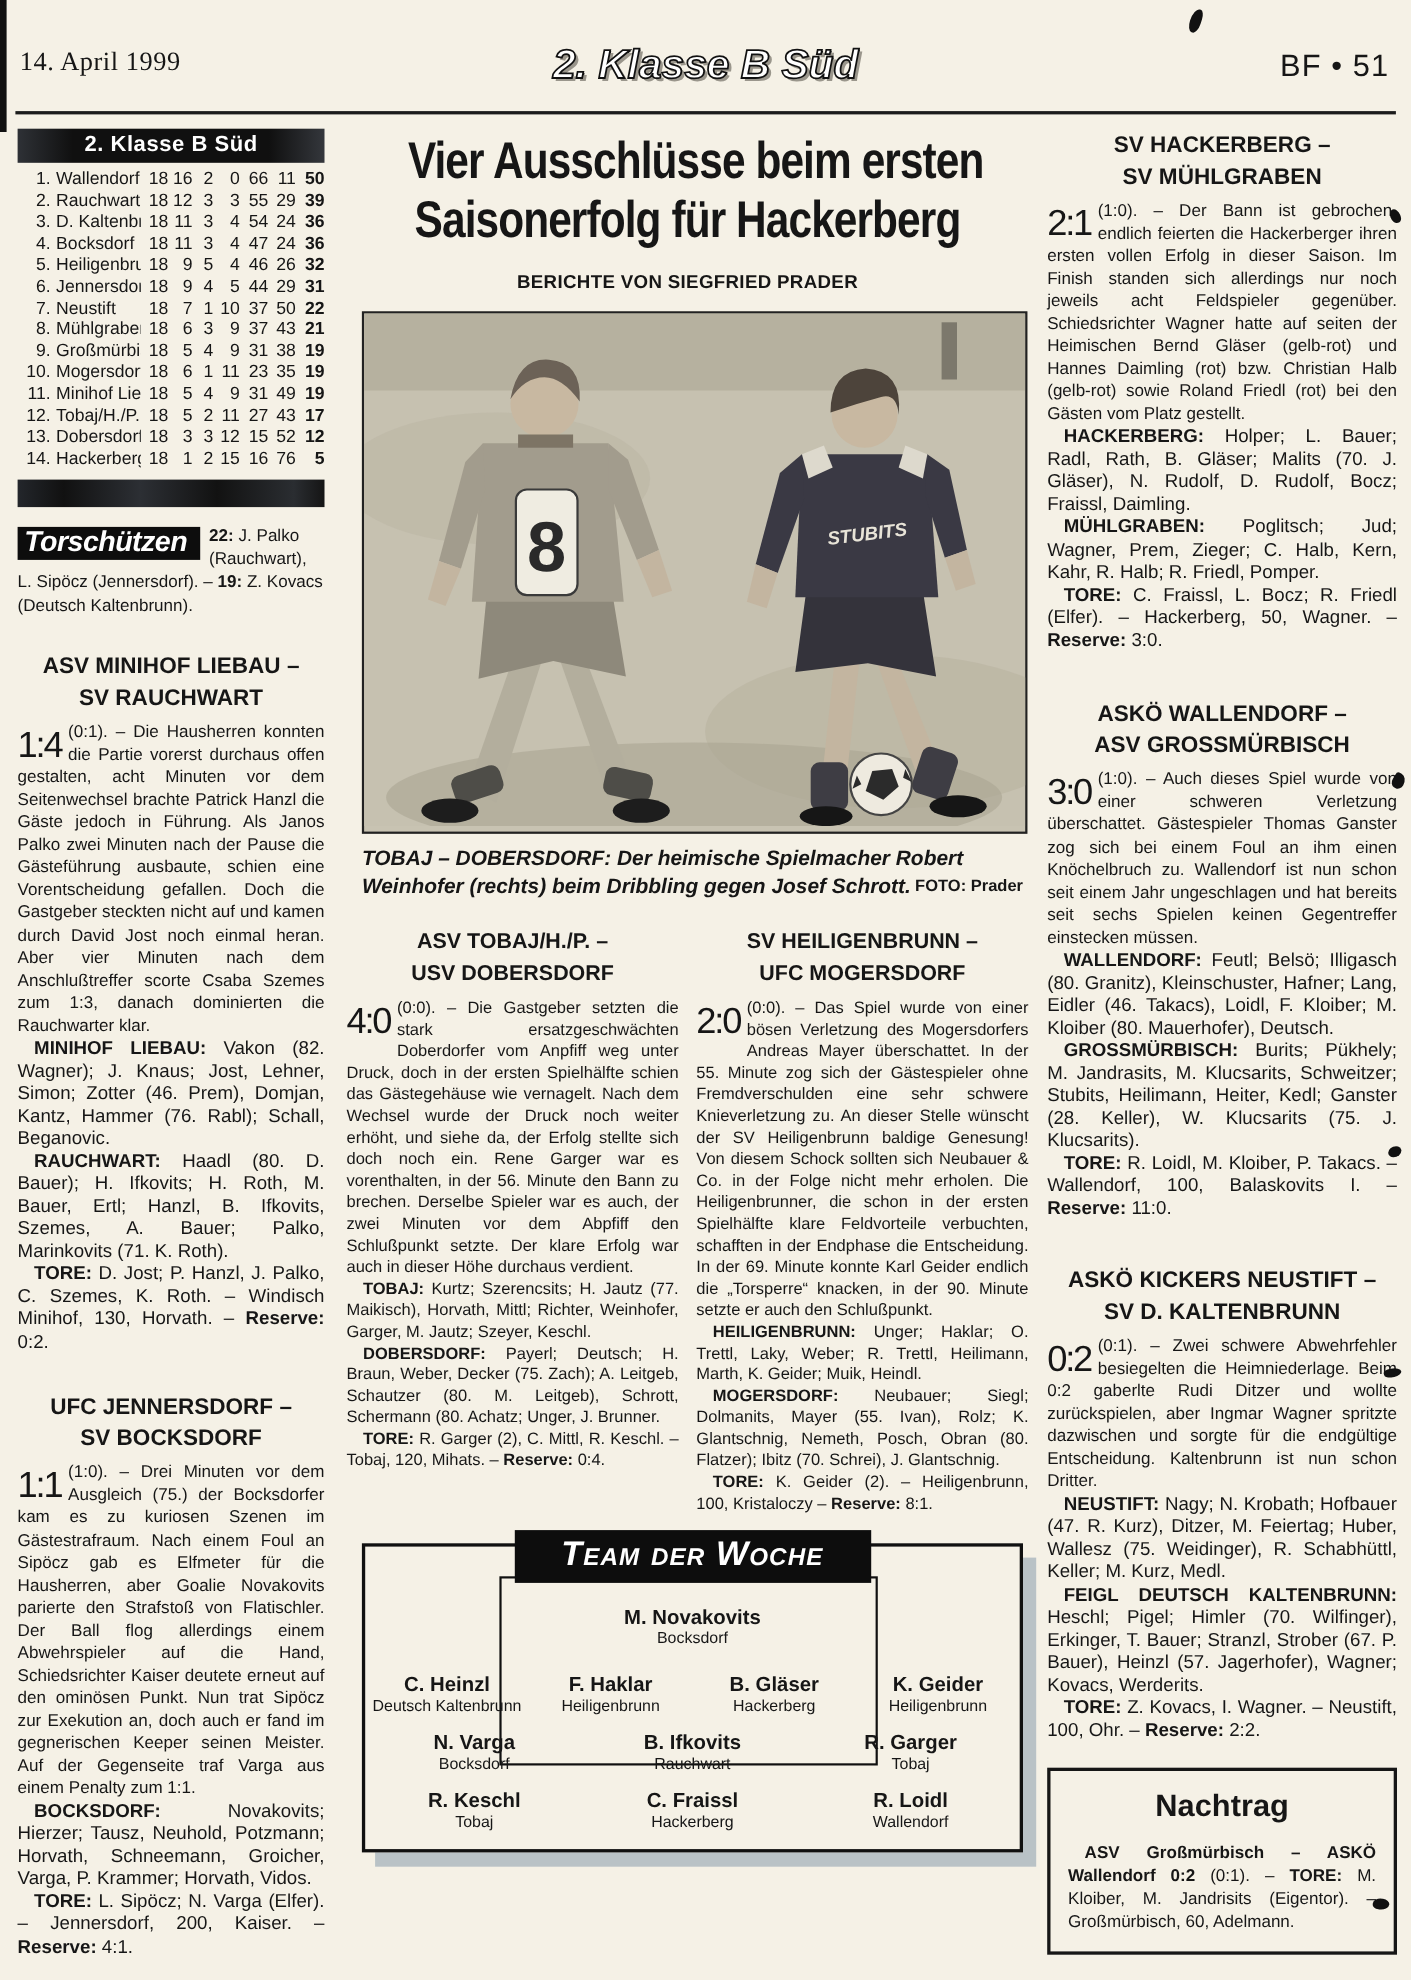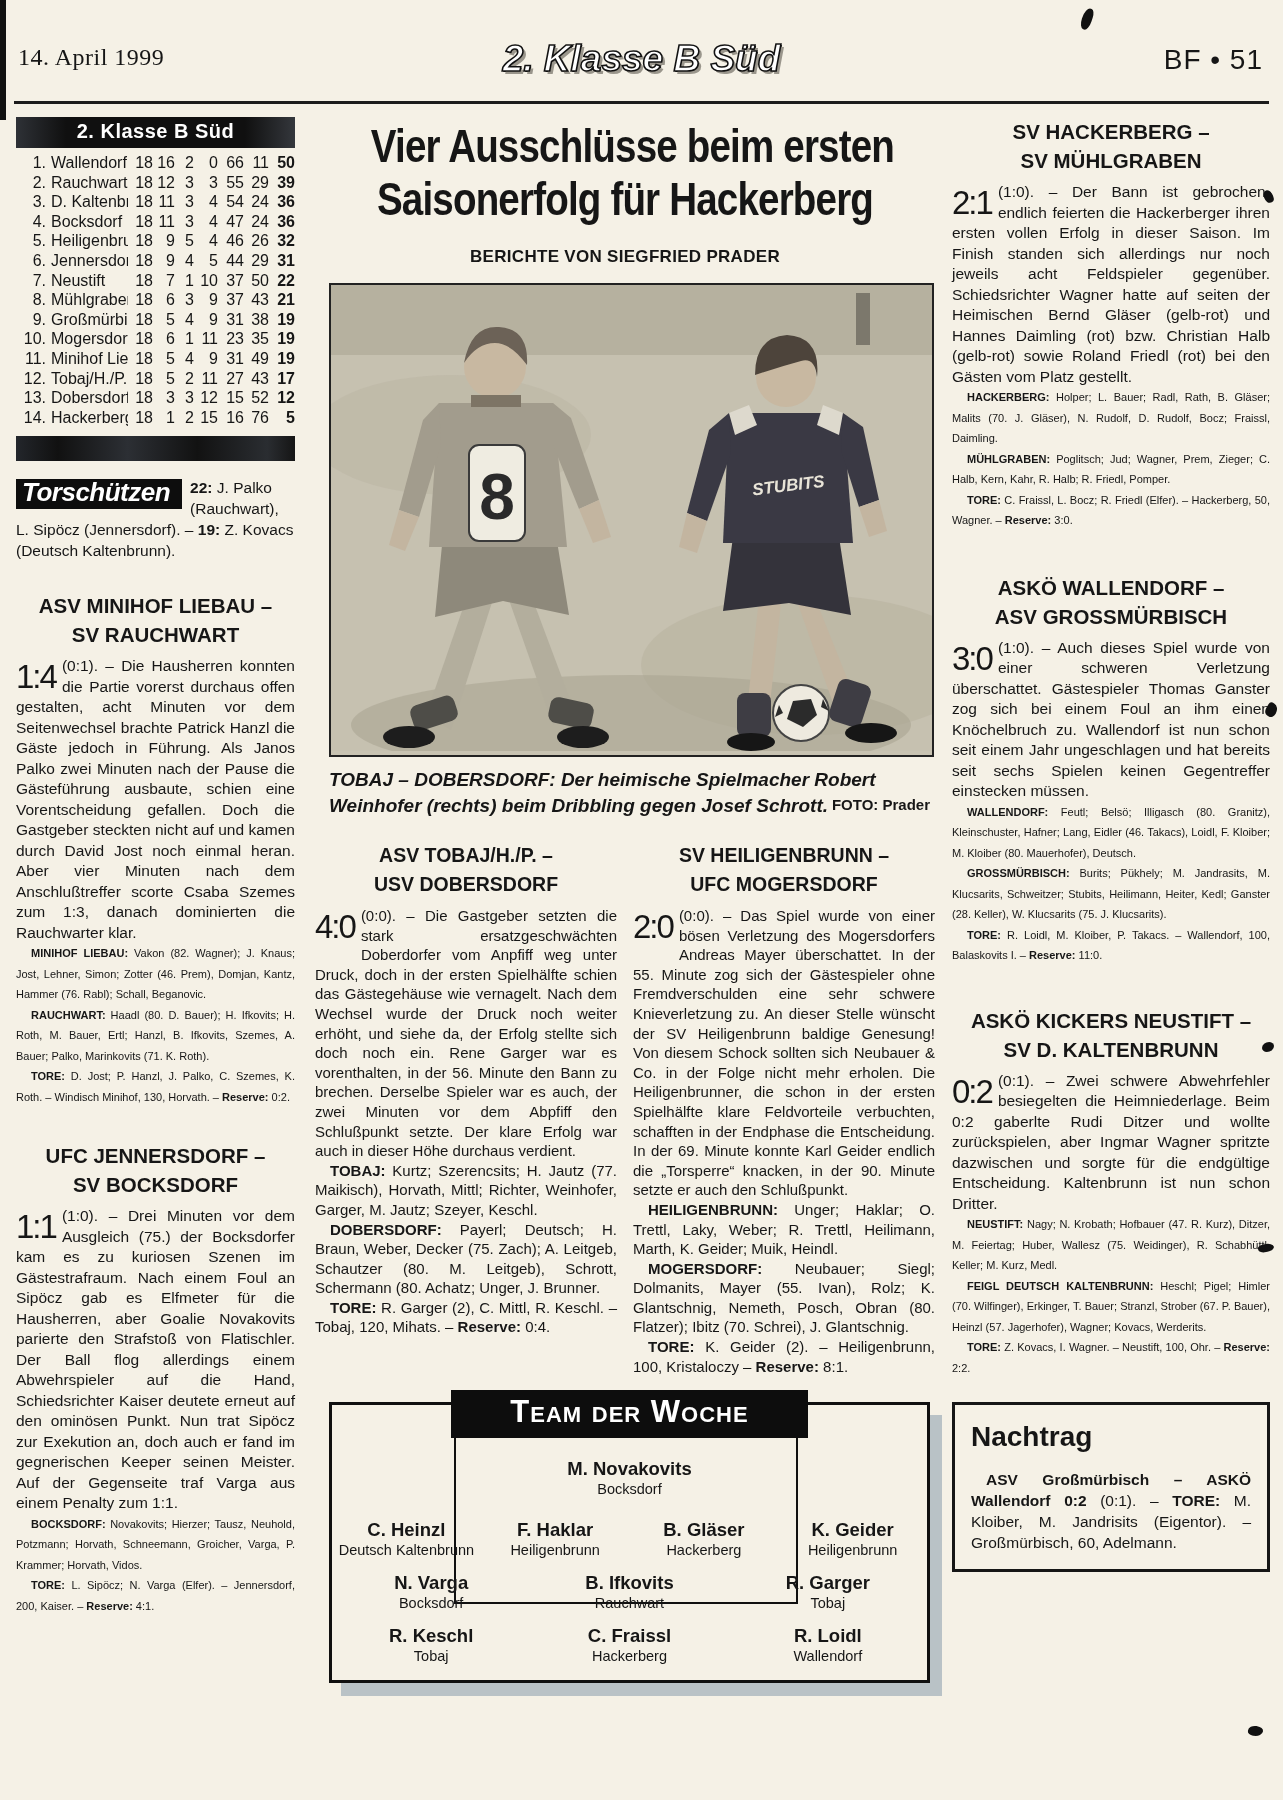--- a/index.html
+++ b/index.html
@@ -36,52 +36,52 @@
   .tors{margin-top:16px;font-size:15.5px;line-height:21px;}
   .tors-label{float:left;background:#0d0d0d;color:#fff;font-style:italic;font-weight:800;
               font-size:26px;letter-spacing:-.5px;padding:3px 12px 6px 6px;margin:2px 8px 2px 0;}
   .tors b{font-weight:800;}
   
   .report{margin-top:26px;}
   .match-h{font-size:20.5px;font-weight:800;text-align:center;line-height:29px;margin-bottom:7px;}
   .body-p{margin:0;font-size:15.5px;line-height:20.5px;text-align:justify;}
   .big-score{float:left;font-size:33px;line-height:40px;font-weight:400;letter-spacing:-2px;
              margin:1px 6px 0 0;}
-  .lineup{margin:0;font-size:11px;line-height:20.5px;text-align:justify;text-indent:15px;}
+  .lineup{margin:0;font-size:17px;line-height:20.5px;text-align:justify;text-indent:15px;}
   .lineup b{font-weight:800;}
   .small-txt .body-p,.small-txt .lineup{font-size:15px;line-height:19.6px;}
   
   .headline{font-size:47px;line-height:53px;font-weight:800;text-align:center;
             transform:scaleX(.82);transform-origin:50% 0;white-space:nowrap;margin-top:2px;
             letter-spacing:-1px;}
   .byline{text-align:center;font-weight:800;font-size:17px;margin-top:22px;letter-spacing:.3px;}
   .photo-wrap{margin:16px 0 0 14px;width:601px;border:2px solid #222;background:#c8c3b2;}
   .caption-wrap{position:relative;margin:10px 0 0 14px;width:601px;font-size:19px;line-height:26px;
                 font-weight:700;font-style:italic;}
   .caption-credit{position:absolute;right:0;bottom:1px;font-style:normal;font-weight:700;font-size:15px;}
   .subcols{display:flex;gap:16px;margin-top:22px;}
   .subcol{width:302px;}
   .subcol .match-h{font-size:19.5px;}
   
   .tow{position:relative;margin:26px 0 0 14px;width:595px;border:3px solid #101010;
        background:#f5f1e6;box-shadow:12px 13px 0 0 #b9c2c6;padding-bottom:16px;}
-  .tow-title{width:357px;margin:-15px auto 0;background:#0d0d0d;color:#fff;text-align:center;
-             font-size:31px;font-weight:800;font-variant:small-caps;
+  .tow-title{width:324px;margin:-15px auto 0;background:#0d0d0d;color:#fff;text-align:center;
+             font-size:31px;font-weight:800;font-style:italic;font-variant:small-caps;
              padding:4px 0 8px;letter-spacing:1px;position:relative;z-index:3;}
   .tow-penalty{position:absolute;left:122px;top:27px;width:340px;height:168px;
                border:2px solid #101010;z-index:0;}
   .tow-keeper{position:relative;z-index:2;width:190px;margin:14px auto 0;text-align:center;
               background:#f5f1e6;padding:6px 0 8px;}
   .tow-row{position:relative;z-index:1;display:flex;margin-top:14px;}
   .tow-row > div{flex:1;text-align:center;}
   .tow-name{font-size:18.5px;font-weight:800;}
   .tow-club{font-size:14.5px;margin-top:1px;}
   
   .nachtrag{margin-top:24px;border:3px solid #161616;padding:10px 16px 16px;}
-  .nach-title{font-size:28px;font-weight:800;margin:6px 0 16px;}
+  .nach-title{text-align:center;font-size:28px;font-weight:800;margin:6px 0 16px;}
   .nach-p{margin:0;font-size:15.5px;line-height:21px;text-align:justify;text-indent:15px;}
   .nach-p b{font-weight:800;}
   
   .speck{position:absolute;background:#111;}
 </style>
 </head>
 <body>
 
 <div id="page">
 

